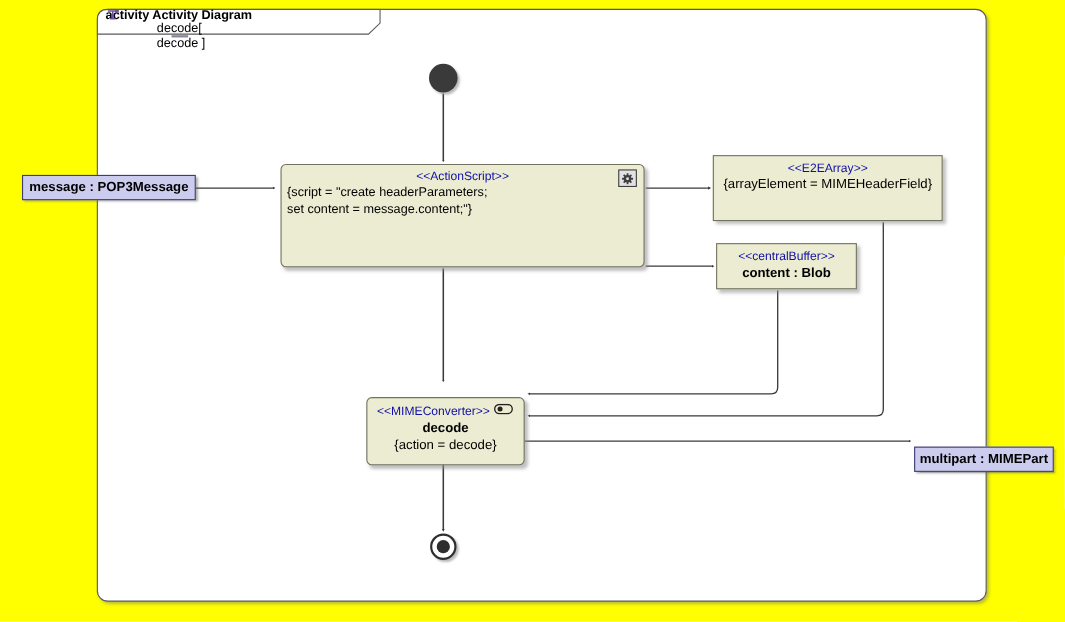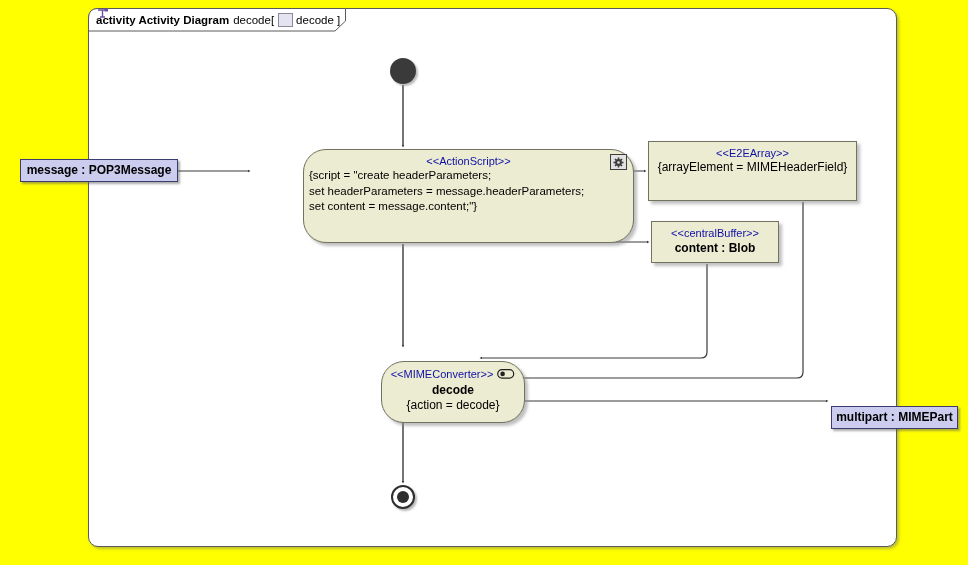--- a/index.html
+++ b/index.html
@@ -15,38 +15,38 @@
     background:#ffffff;border:1px solid #5a5a5a;border-radius:10px;
     box-shadow:2px 2px 3px rgba(110,110,110,.45);
     z-index:0;
   }
   .frame-header{
     position:absolute;left:88px;top:8px;width:259px;height:24px;z-index:3;
   }
   .frame-header svg{position:absolute;left:0;top:0;}
   .frame-header .txt{
     position:absolute;left:8px;top:0;height:23px;display:flex;align-items:center;
-    font-size:11.5px;color:#000;white-space:nowrap;
+    font-size:11.5px;color:#000;white-space:nowrap;flex-direction:column;
   }
   .frame-header .b{font-weight:bold;margin-right:4px;}
   .frame-header .m{margin-right:3px;}
   .diagram-icon{
     display:inline-block;width:15px;height:14px;margin:0 3px 0 1px;
     background:#e4e4f0;border:1px solid #8888a0;box-sizing:border-box;
   }
   
   svg.edges{position:absolute;left:0;top:0;z-index:1;}
   
   .node{
     position:absolute;box-sizing:border-box;z-index:2;
     background:#ececd2;border:1px solid #727260;
     box-shadow:3px 3px 3px rgba(140,140,140,.55);
     text-align:center;color:#000;
   }
-  .rounded{border-radius:23px;margin-left:48px;}
+  .rounded{border-radius:5px;}
   .stereo{font-size:11px;color:#0f0fa8;line-height:14px;}
   .nname{font-size:12px;font-weight:bold;line-height:16px;}
   .nprop{font-size:12px;line-height:15px;}
   .body-lines{text-align:left;padding-left:5px;font-size:11.5px;line-height:15.5px;}
   .action-script{left:255px;top:149px;width:331px;height:94px;padding-top:4px;}
   .e2e-array{left:648px;top:141px;width:209px;height:60px;padding-top:4px;}
   .central-buffer{left:651px;top:221px;width:128px;height:42px;padding-top:4px;}
   .decode-node{left:333px;top:361px;width:144px;height:62px;padding-top:5px;}
   .obj{
     position:absolute;box-sizing:border-box;z-index:2;
@@ -131,21 +131,20 @@
         <line x1="2" y1="2" x2="9" y2="9"></line>
         <line x1="9" y1="2" x2="2" y2="9"></line>
       </g>
       <circle cx="5.5" cy="5.5" r="3.4" fill="#3e3e3e"></circle>
       <circle cx="5.5" cy="5.5" r="1.3" fill="#e2e2e2"></circle>
     </svg>
   </div>
   <div class="stereo">&lt;&lt;ActionScript&gt;&gt;</div>
   <div class="body-lines">
     <div>{script = "create headerParameters;</div>
-    <div>set headerParameters = message.headerParameters;</div>
     <div>set content = message.content;"}</div>
   </div>
 </div>
 
 <div class="node e2e-array">
   <div class="stereo">&lt;&lt;E2EArray&gt;&gt;</div>
   <div class="nprop">{arrayElement = MIMEHeaderField}</div>
 </div>
 
 <div class="node central-buffer">

